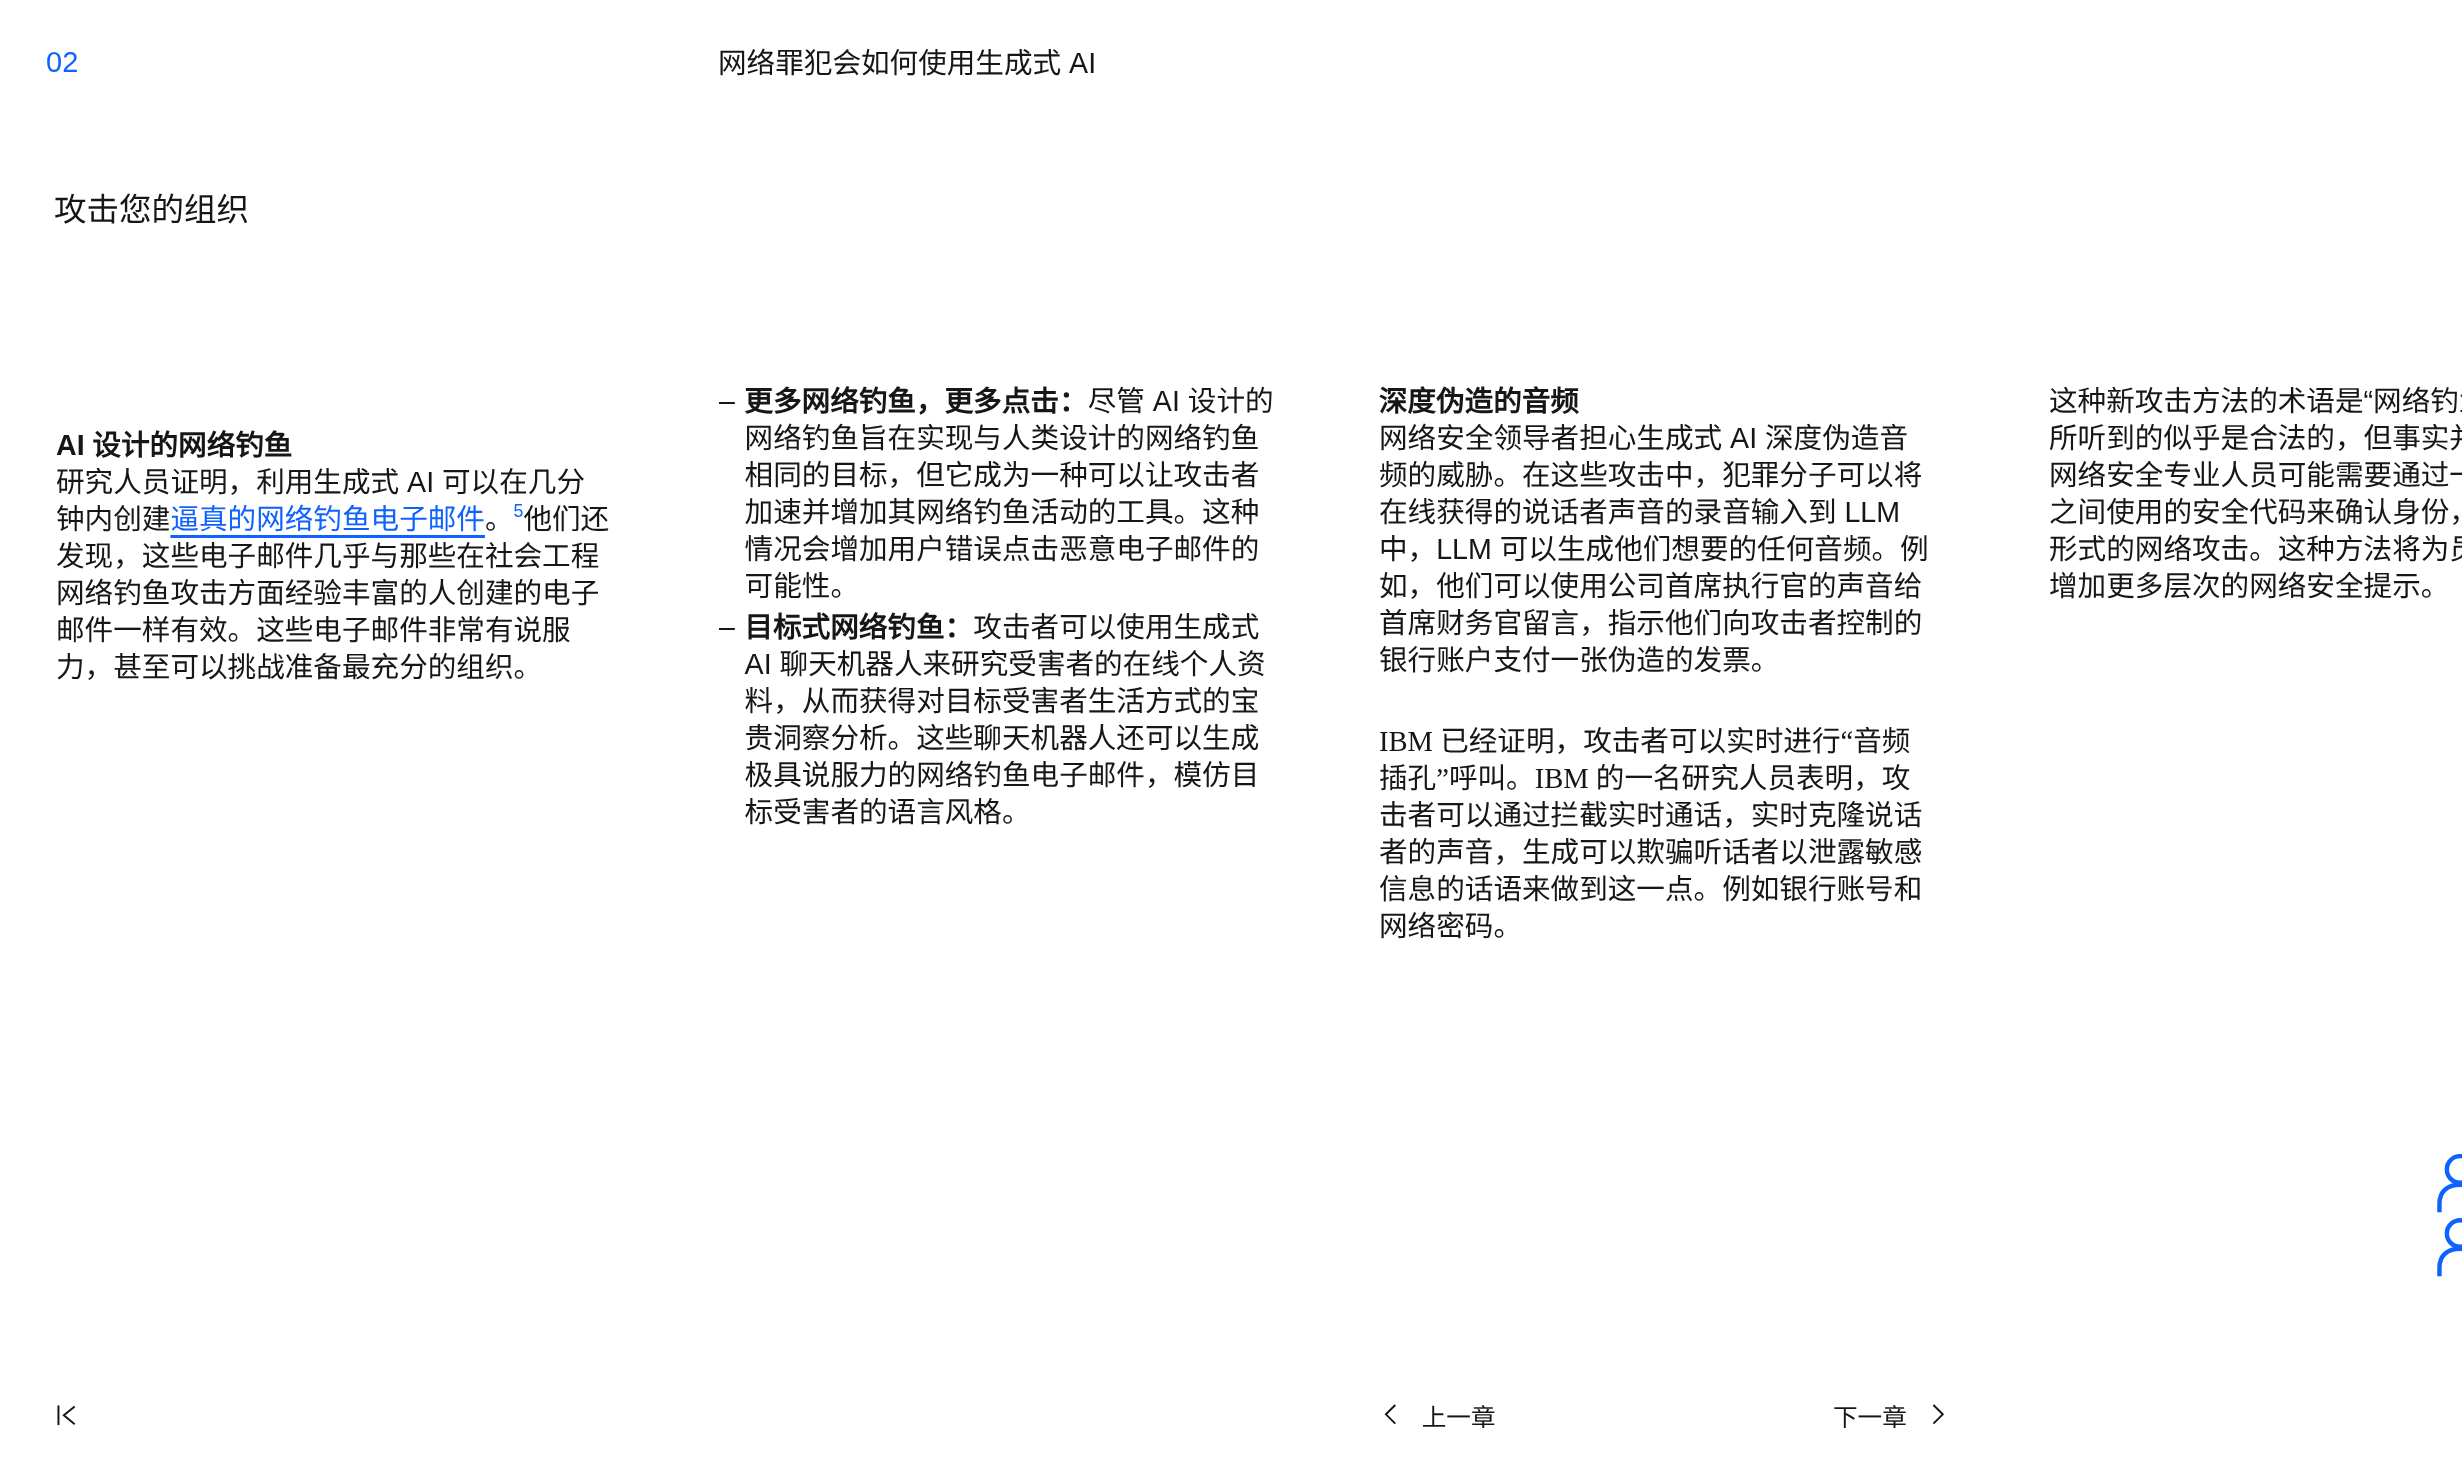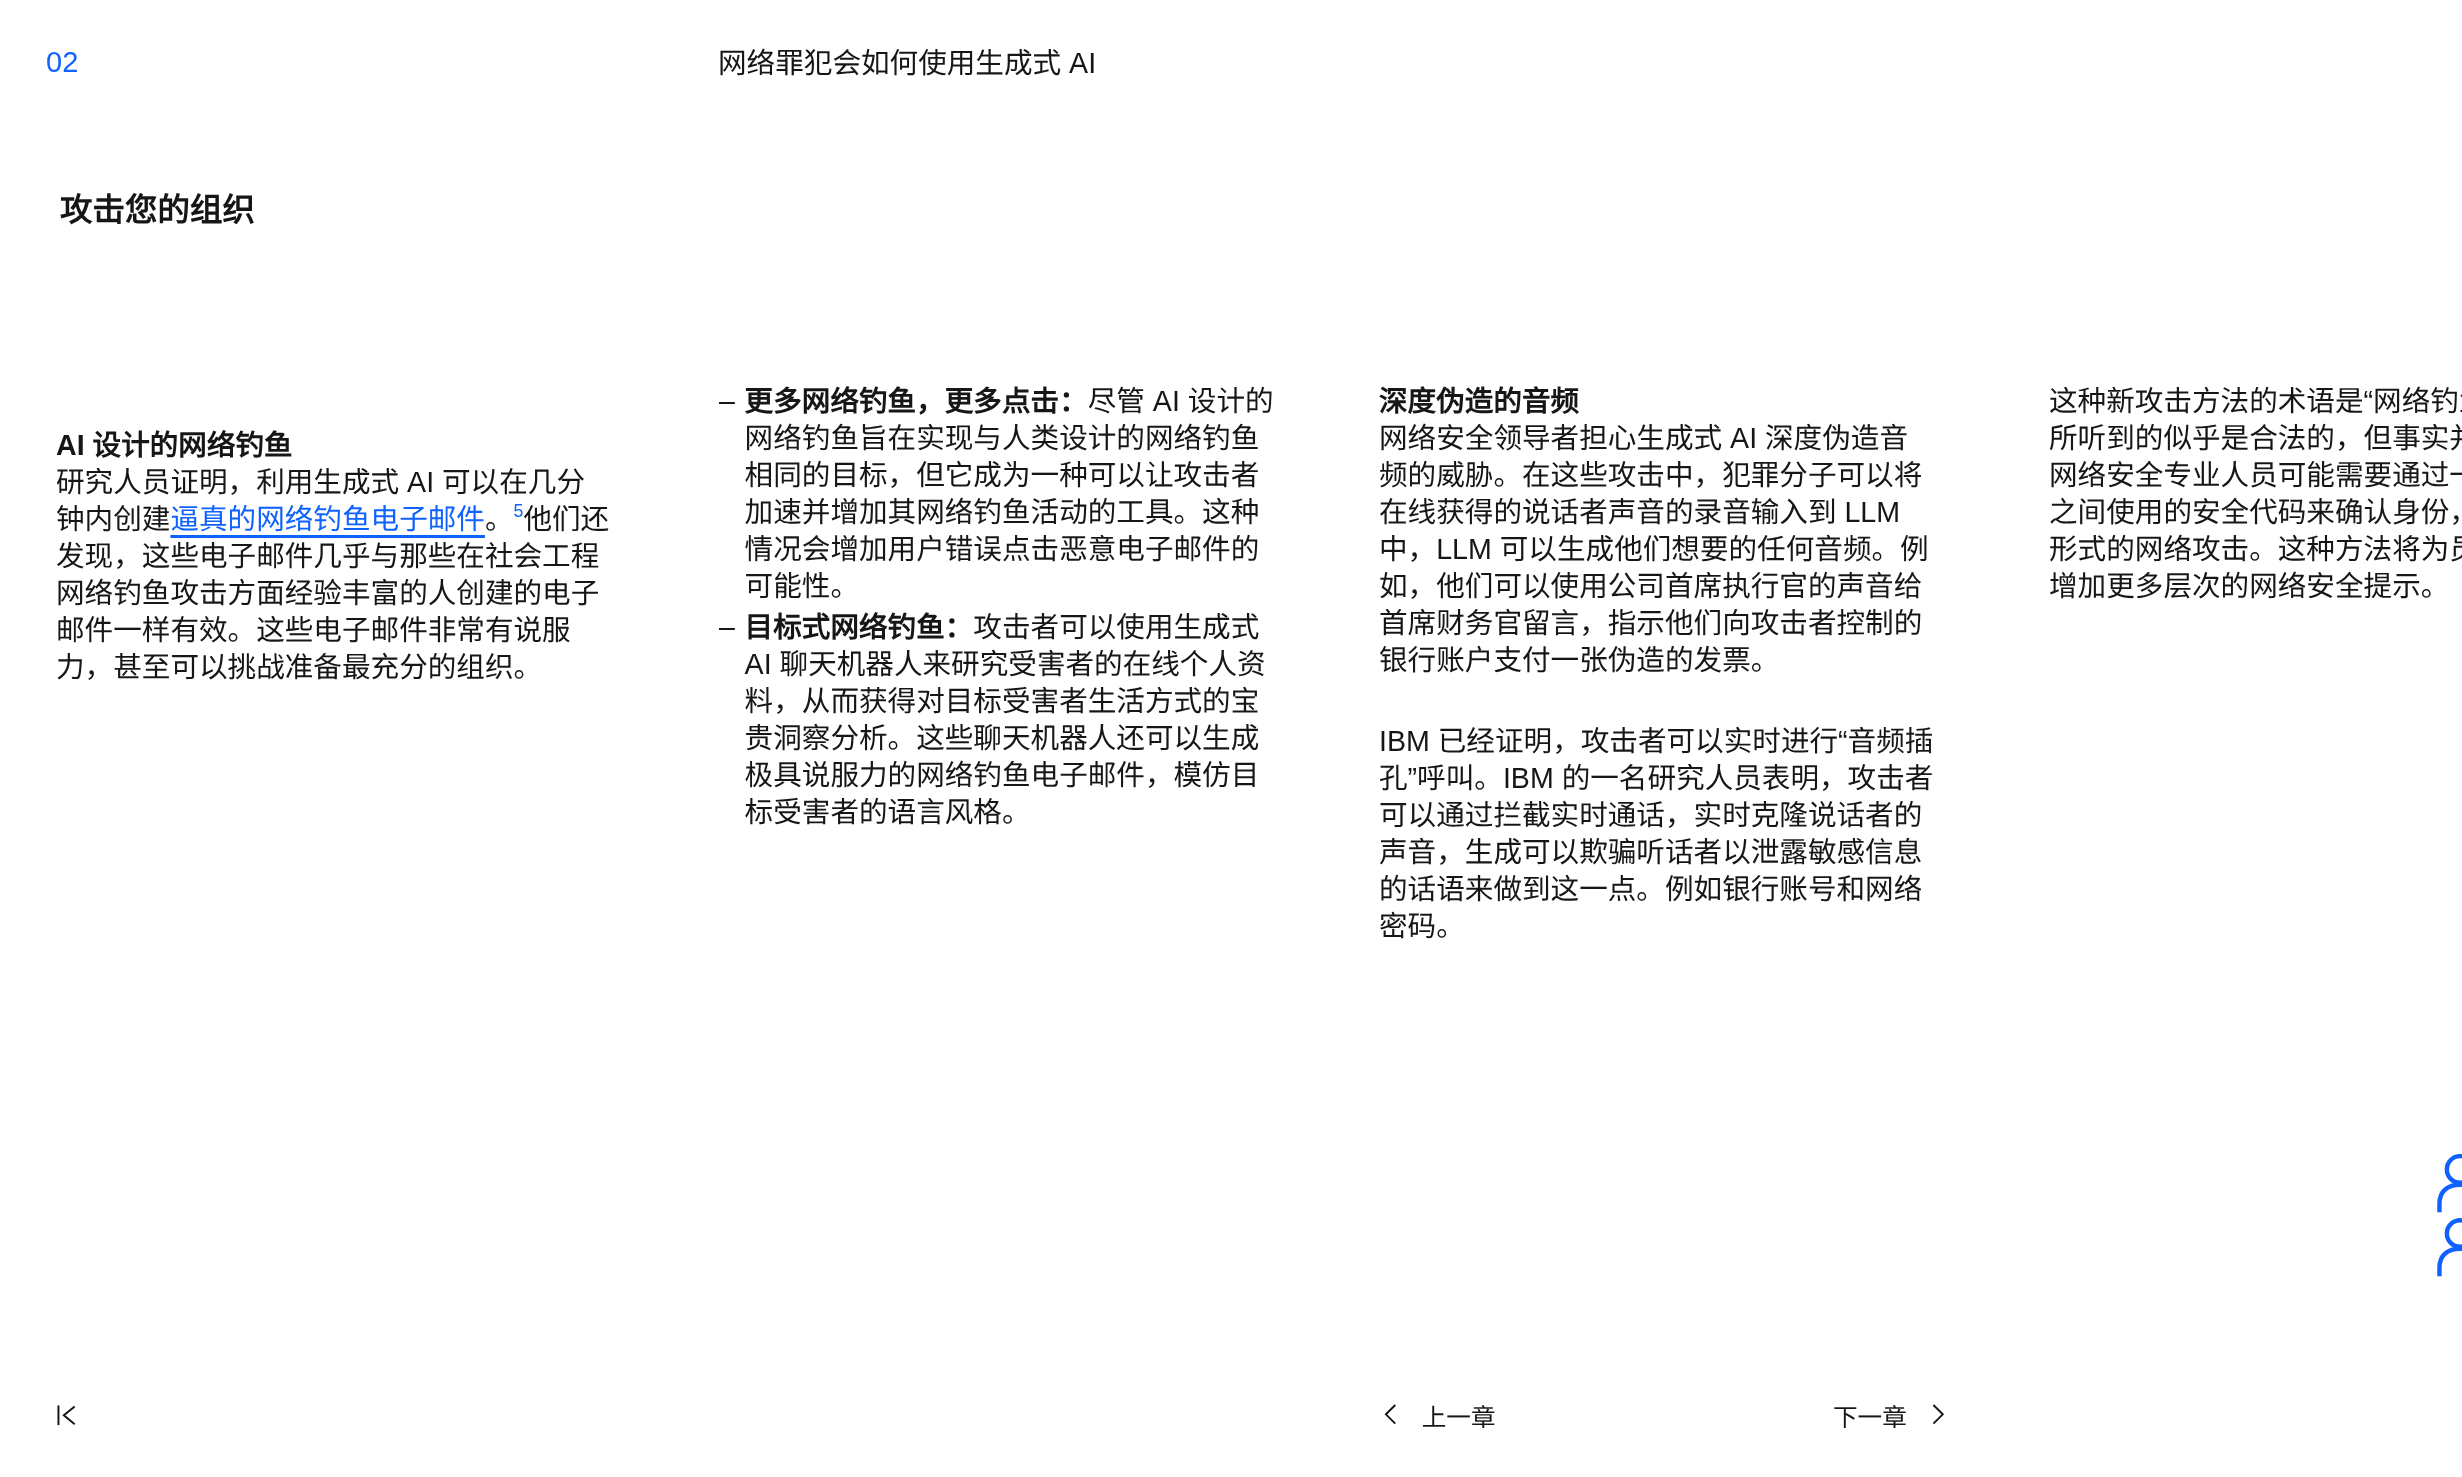--- a/index.html
+++ b/index.html
@@ -5,31 +5,31 @@
   html,body{margin:0;padding:0;}
   body{
     width:2626px;height:1477px;position:relative;background:#ffffff;
     font-family:"Liberation Sans",sans-serif;color:#161616;
     -webkit-font-smoothing:antialiased;
   }
   .abs{position:absolute;}
   
   .page-label{left:46px;top:48px;font-size:29px;line-height:1;color:#0f62fe;}
   .header-title{left:718px;top:49px;font-size:28.6px;line-height:1;color:#161616;}
-  .section-title{left:60px;top:193px;font-size:32.5px;line-height:1.1;font-weight:700;color:#161616;}
+  .section-title{left:54px;top:193px;font-size:32.5px;line-height:1.1;font-weight:400;color:#161616;}
   
   .col{position:absolute;top:383px;width:556px;font-size:28.6px;line-height:37px;color:#161616;}
   .col-1{left:56px;}
   .col-2{left:719px;}
   .col-3{left:1379px;}
   .col-4{left:2049px;}
   .col p{margin:0;}
   .col .heading{font-weight:700;margin:0;}
   .col-1 .heading{margin-top:44px;}
-  .col-3 .p2{margin-top:44px;}
+  .col-3 .p2{margin-top:44px;font-family:Liberation Serif, serif;}
   .link{
     color:#0f62fe;text-decoration:underline;
     text-decoration-thickness:2.5px;text-underline-offset:6.4px;
     text-decoration-color:#0f62fe;cursor:pointer;
   }
   .fn{
     color:#0f62fe;font-size:17.7px;line-height:0;vertical-align:baseline;
     position:relative;top:-11.8px;cursor:pointer;
   }
   .bullet{position:relative;padding-left:25.6px;}

